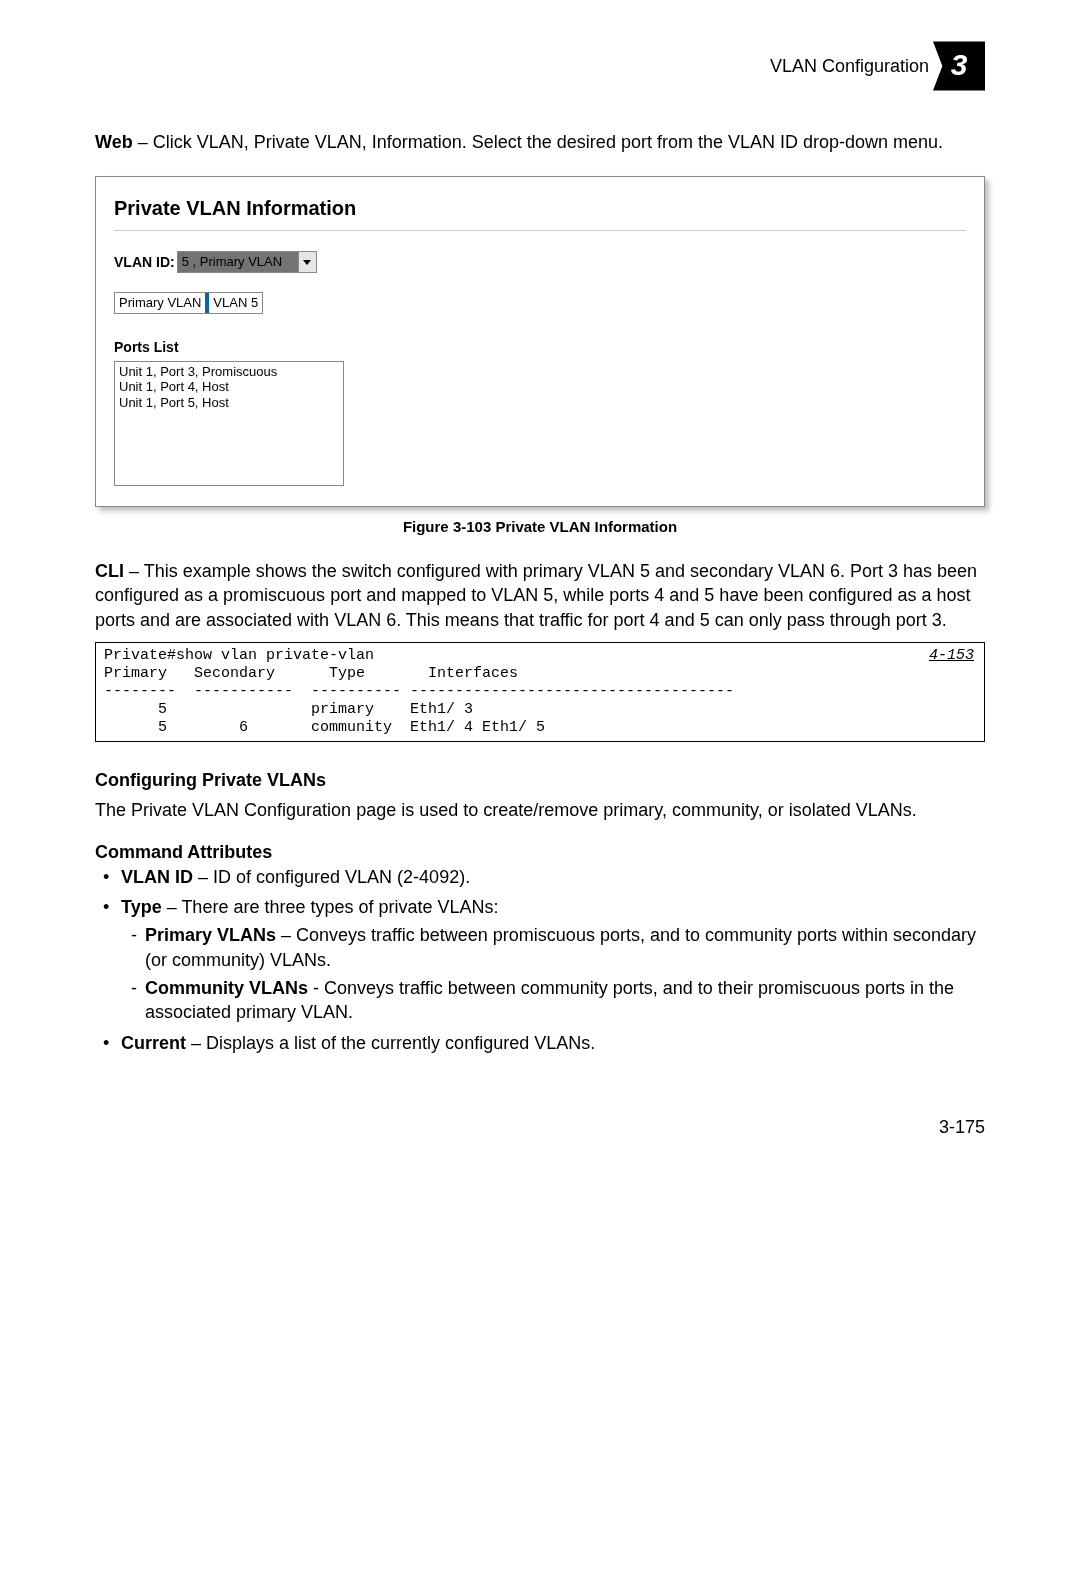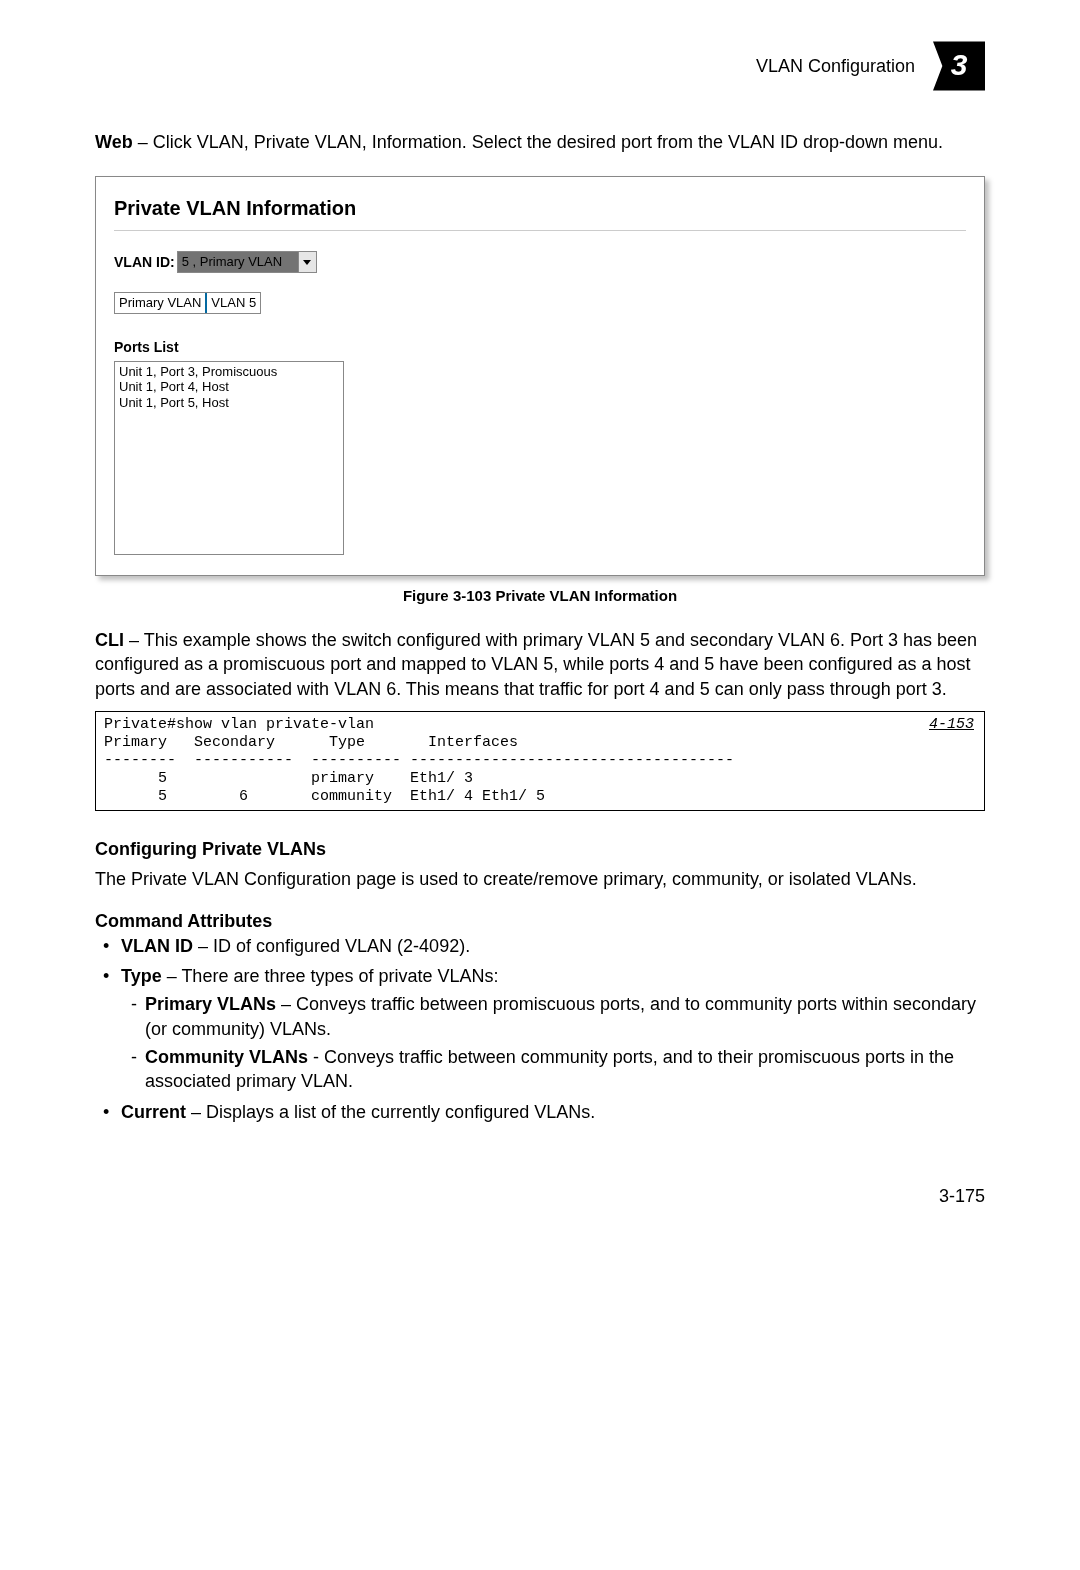--- a/index.html
+++ b/index.html
@@ -9,21 +9,21 @@
       color: #000;
       background: #fff;
       width: 1080px;
       padding: 40px 95px 40px 95px;
       line-height: 1.35;
     }
     .header {
       display: flex;
       justify-content: flex-end;
       align-items: center;
-      gap: 18px;
+      gap: 4px;
       margin-bottom: 38px;
       padding-right: 0;
     }
     .header-title { font-size: 18px; }
     .chapter-badge {
       width: 52px;
       height: 52px;
       position: relative;
     }
     .chapter-badge svg { width: 100%; height: 100%; }
@@ -78,26 +78,26 @@
       border-right: 4px solid transparent;
       border-top: 5px solid #000;
     }
     .mini-table {
       display: inline-flex;
       border: 1px solid #888;
       font-size: 13px;
       margin-bottom: 24px;
     }
     .mini-table div { padding: 1px 4px; text-align: center; }
-    .mini-table div + div { border-left: 2px solid #0369a1; }
+    .mini-table div + div { border-left: 4px solid #0369a1; }
     .ports-label { font-weight: bold; font-size: 14px; margin-bottom: 4px; }
     .ports-list {
       border: 1px solid #888;
       width: 230px;
-      height: 194px;
+      height: 125px;
       padding: 2px 4px;
       font-size: 13px;
       line-height: 1.2;
       overflow: hidden;
     }
     .figure-caption {
       text-align: center;
       font-weight: bold;
       font-size: 15px;
       margin-bottom: 22px;

